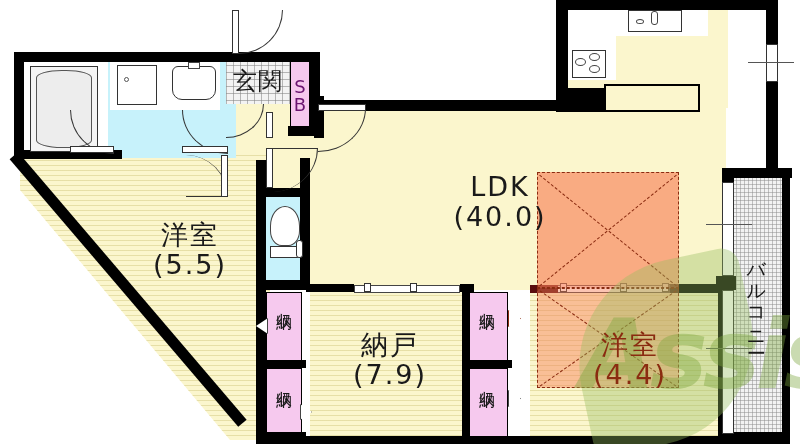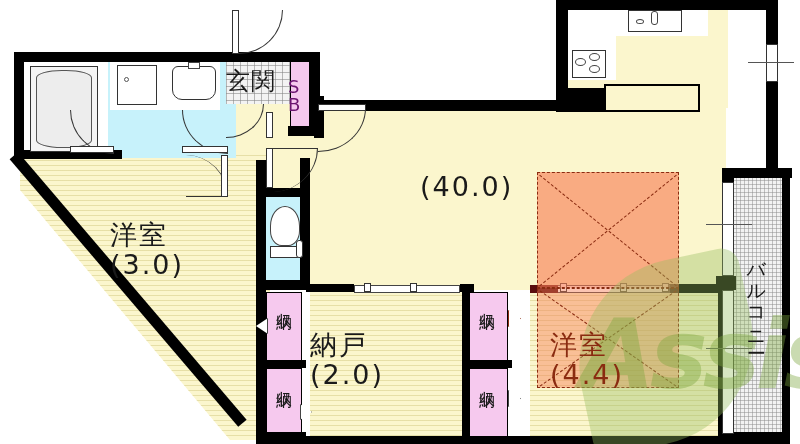--- a/index.html
+++ b/index.html
@@ -47,21 +47,21 @@
   }
   .hl-x{position:absolute;inset:0;overflow:hidden;}
   .hl-x:before,.hl-x:after{
     content:"";position:absolute;left:-20%;top:50%;width:140%;height:0;
     border-top:1.3px dashed #8a2b10;
   }
   .hl-x:before{transform:rotate(var(--a1));}
   .hl-x:after{transform:rotate(var(--a2));}
 
   
-  .lbl{position:absolute;color:#1a1a1a;line-height:1.12;text-align:left;white-space:nowrap;}
+  .lbl{position:absolute;color:#1a1a1a;line-height:1.12;text-align:center;white-space:nowrap;}
   .lbl-big{font-size:27px;letter-spacing:2px;}
   .lbl-mid{font-size:24px;letter-spacing:1px;}
   .vert{writing-mode:vertical-rl;text-orientation:upright;letter-spacing:2px;}
   .pink-txt{color:#6b1470;font-size:18px;}
   .red-txt{color:#8a2b10;}
 
   
   .fx{position:absolute;background:#fff;border:1.4px solid #333;box-sizing:border-box;}
   .tub{border:1.6px solid #333;background:#f4f4f4;}
 
@@ -257,36 +257,37 @@
   <div class="abs hl-box" style="left:537px;top:288px;width:142px;height:100px;background:rgba(247,124,84,.45);">
     <div class="hl-x" style="--a1:35deg;--a2:-35deg;"></div>
   </div>
 
   <div id="wm">
     <div class="wmleaf"></div>
     <div class="wmtext">Assist</div>
   </div>
 
   <div class="lbl lbl-big" style="left:420px;top:172px;width:160px;">
+    <div>LDK</div>
     <div>(40.0)</div>
   </div>
 
   <div class="lbl lbl-big" style="left:110px;top:220px;width:160px;">
     <div>洋室</div>
-    <div>(3.0)</div>
+    <div>(5.5)</div>
   </div>
 
   <div class="lbl lbl-big red-txt" style="left:550px;top:330px;width:160px;">
     <div>洋室</div>
     <div>(4.4)</div>
   </div>
 
   <div class="lbl lbl-big" style="left:310px;top:330px;width:160px;">
     <div>納戸</div>
-    <div>(2.0)</div>
+    <div>(7.9)</div>
   </div>
 
   <div class="lbl lbl-mid" style="left:226px;top:68px;width:64px;">
     <span>玄関</span>
   </div>
 
   <div class="lbl vert" style="left:746px;top:248px;font-size:19px;">
     <span>バルコニー</span>
   </div>
 

